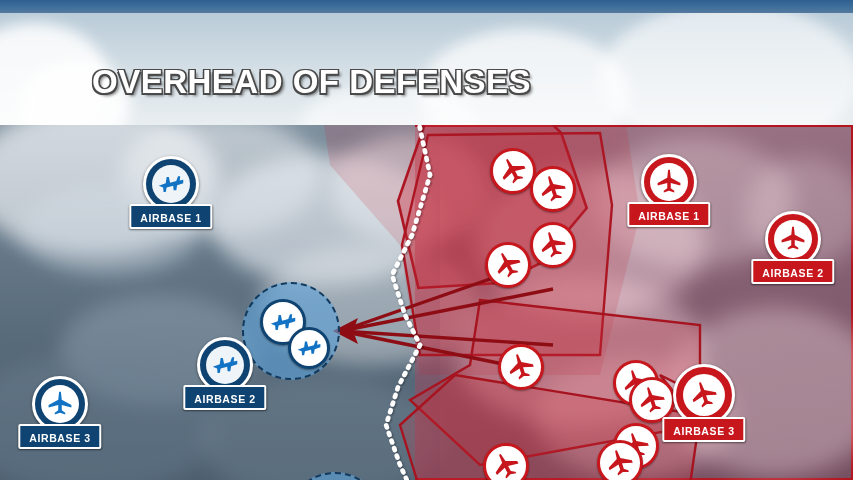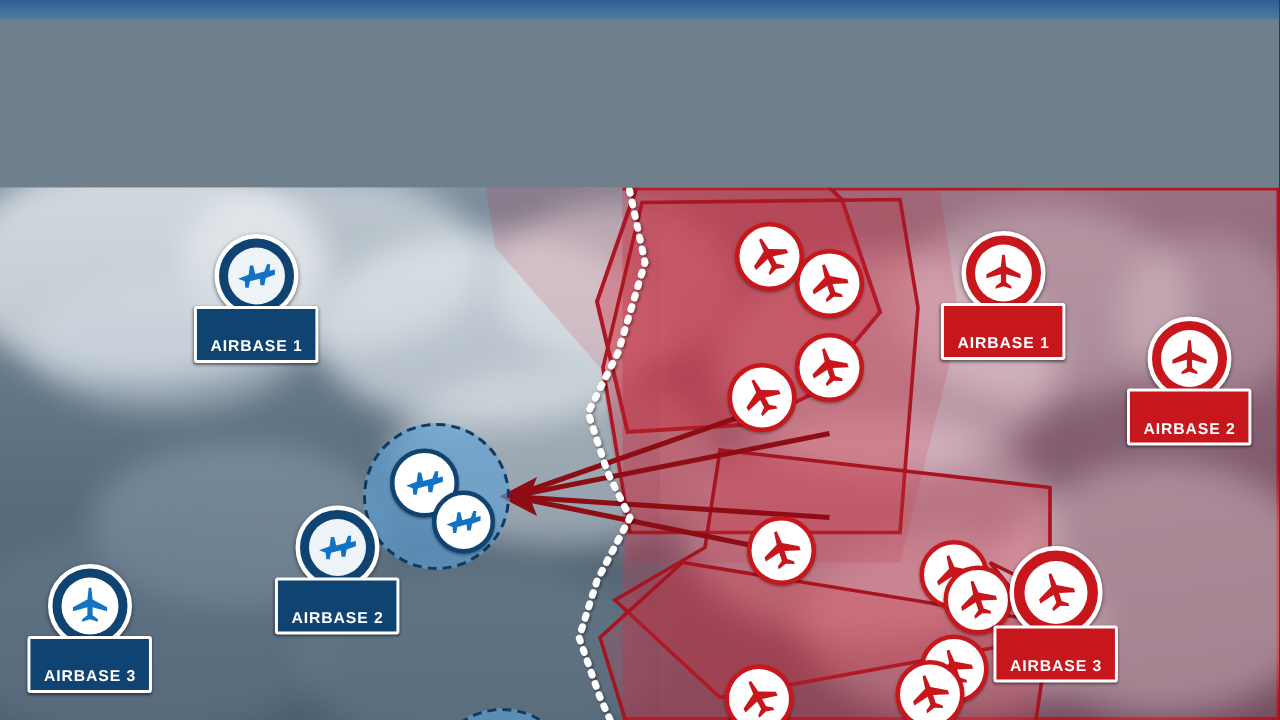--- a/index.html
+++ b/index.html
@@ -37,21 +37,21 @@
     display:flex;align-items:center;justify-content:center;}
   .base.blue .disc{background:#0f4372;border:3px solid #ffffff;
     box-shadow:0 1px 3px rgba(0,0,0,.55);}
   .base.red  .disc{background:#c8161d;border:3px solid #ffffff;
     box-shadow:0 1px 3px rgba(0,0,0,.55);}
   .base .inner{width:38px;height:38px;border-radius:50%;background:#ffffff;
     display:flex;align-items:center;justify-content:center;}
   .base.blue .inner{background:#eef4f8;}
   .base .lbl{position:absolute;left:50%;transform:translateX(-50%);
     white-space:nowrap;font-size:10.5px;font-weight:700;letter-spacing:.6px;
-    color:#ffffff;padding:19px 9px 3px 9px;border:2px solid #ffffff;border-radius:2px;
+    color:#ffffff;padding:6px 9px 3px 9px;border:2px solid #ffffff;border-radius:2px;
     box-shadow:0 1px 2px rgba(0,0,0,.5);}
   .base.blue .lbl{background:#0f4372;}
   .base.red  .lbl{background:#c8161d;}
 
   
   .base.b3 .inner{background:#ffffff;}
 
   
   .bubble{position:absolute;border-radius:50%;box-sizing:border-box;
     background:rgba(92,160,215,.62);border:2px dashed #123a5e;}
@@ -73,20 +73,28 @@
       -1.5px  1.5px 0 #4a4a4a, 1.5px  1.5px 0 #4a4a4a,
        3px 3px 3px rgba(0,0,0,.45);}
 </style>
 </head>
 <body>
 
 <div id="stage">
 
   <div id="topsky" class="sky"></div>
 
+  <div id="titleband">
+    <div class="puff" style="left:-40px;top:10px;width:150px;height:120px;"></div>
+    <div class="puff" style="left:20px;top:48px;width:110px;height:90px;opacity:.9;"></div>
+    <div class="puff" style="left:420px;top:16px;width:210px;height:130px;opacity:.7;"></div>
+    <div class="puff" style="left:600px;top:-10px;width:260px;height:150px;opacity:.6;"></div>
+    <div class="puff" style="left:300px;top:70px;width:180px;height:90px;opacity:.55;"></div>
+    <div id="title">OVERHEAD OF DEFENSES</div>
+  </div>
 
   <div id="mapwrap">
 
     <div class="cloud" style="left:-30px;top:-20px;width:250px;height:150px;background:rgba(255,255,255,.72);"></div>
     <div class="cloud" style="left:120px;top:-10px;width:200px;height:120px;background:rgba(255,255,255,.55);"></div>
     <div class="cloud" style="left:210px;top:30px;width:230px;height:130px;background:rgba(248,250,252,.70);"></div>
     <div class="cloud" style="left:20px;top:60px;width:180px;height:90px;background:rgba(230,238,244,.45);"></div>
     <div class="cloud" style="left:260px;top:120px;width:220px;height:120px;background:rgba(255,255,255,.50);"></div>
     <div class="cloud" style="left:60px;top:170px;width:200px;height:110px;background:rgba(180,195,208,.40);"></div>
     <div class="cloud" style="left:-40px;top:230px;width:260px;height:140px;background:rgba(120,138,152,.45);"></div>

